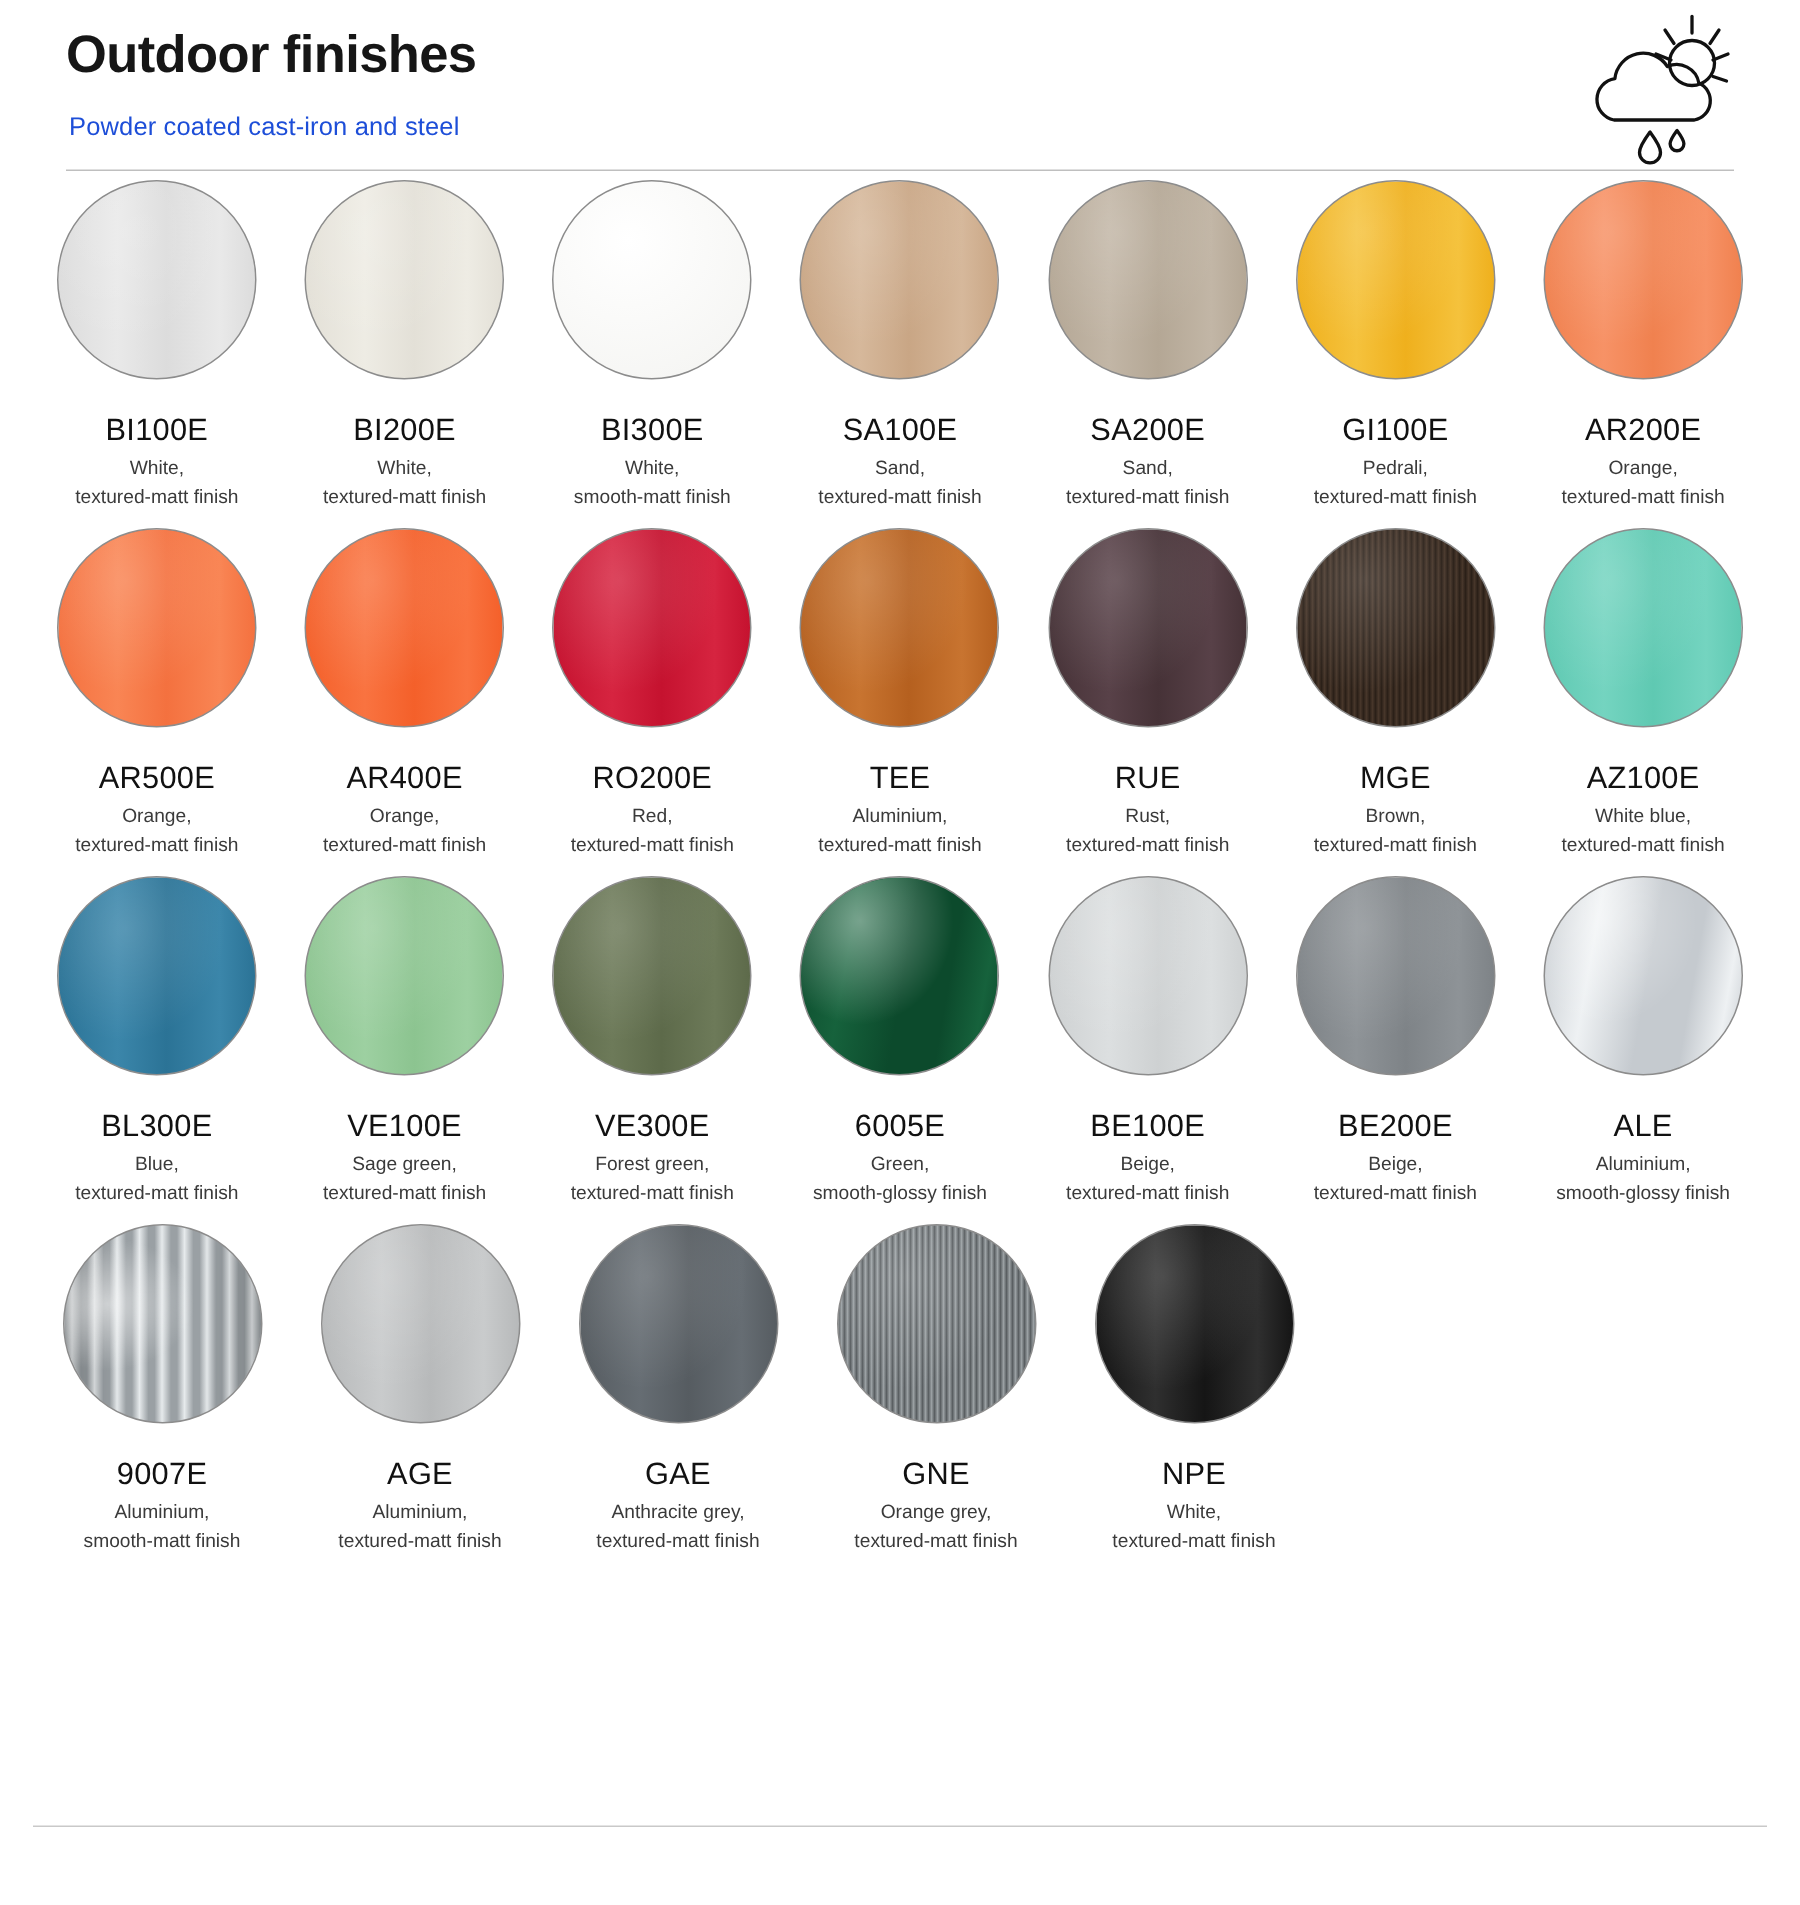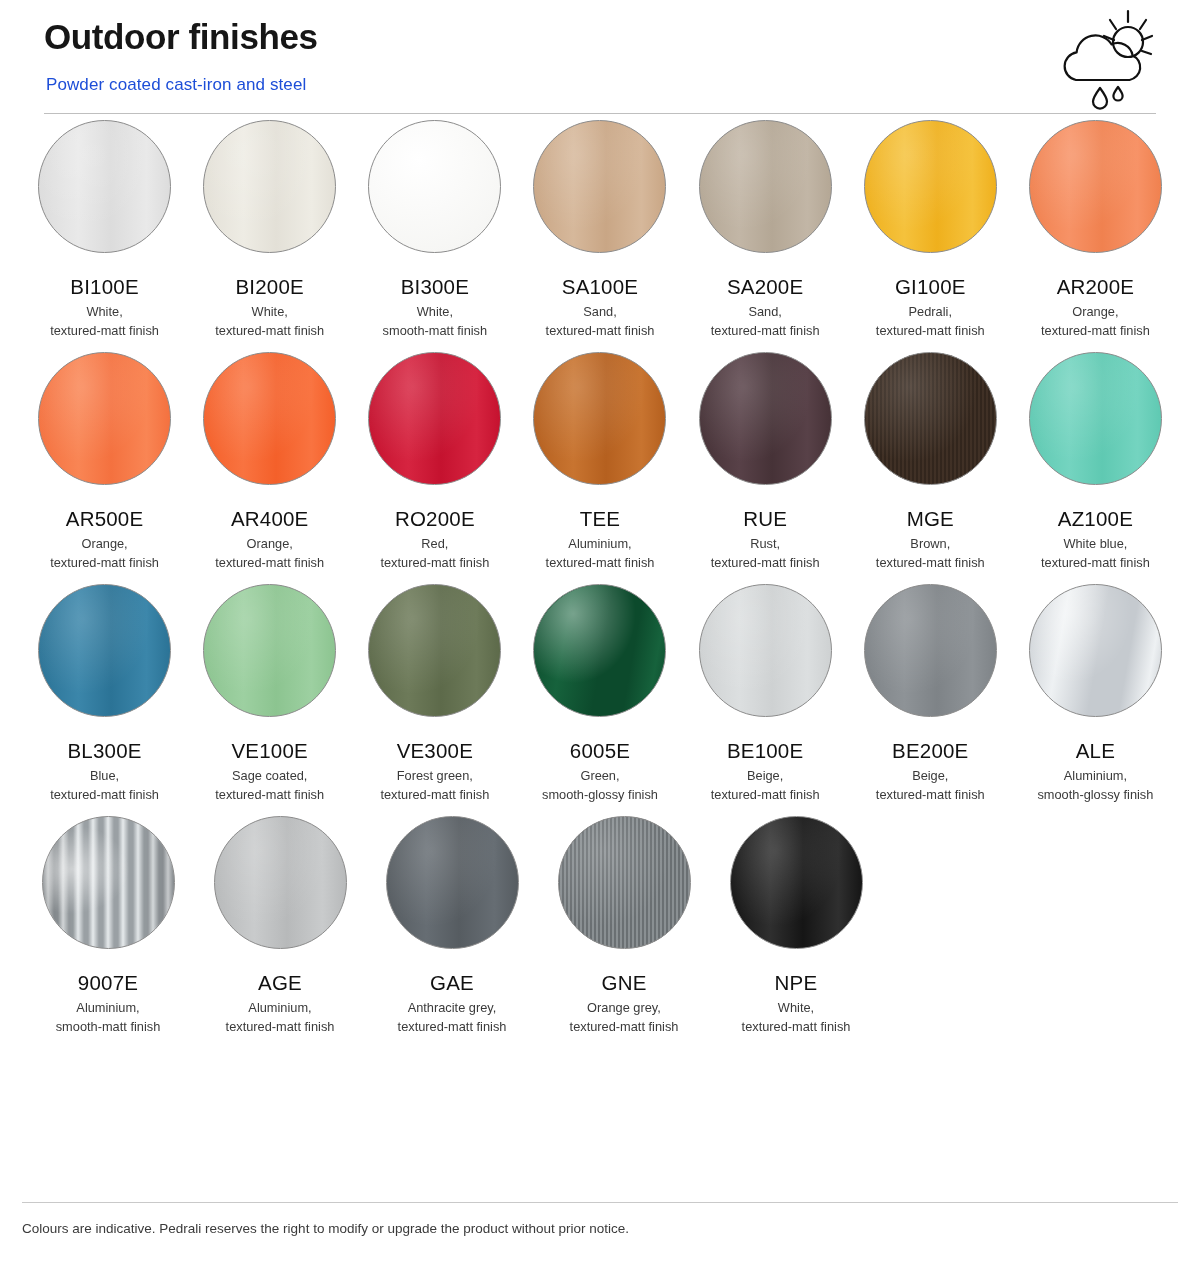--- a/index.html
+++ b/index.html
@@ -303,21 +303,21 @@
           <div>Blue,</div>
           <div>textured-matt finish</div>
         </div>
       </div>
       <div class="swatch-cell">
         <div class="swatch-disc" style="background: linear-gradient(90deg, rgb(140, 196, 144) 0%, rgb(157, 208, 161) 30%, rgb(140, 196, 144) 55%, rgb(157, 208, 161) 82%, rgb(140, 196, 144) 100%);">
           <div class="sheen" style="background: radial-gradient(at 34% 26%, rgba(255, 255, 255, 0.16) 0%, rgba(255, 255, 255, 0) 55%);"></div>
         </div>
         <div class="swatch-code">VE100E</div>
         <div class="swatch-desc">
-          <div>Sage coated,</div>
+          <div>Sage green,</div>
           <div>textured-matt finish</div>
         </div>
       </div>
       <div class="swatch-cell">
         <div class="swatch-disc" style="background: linear-gradient(90deg, rgb(93, 106, 74) 0%, rgb(109, 122, 89) 30%, rgb(93, 106, 74) 55%, rgb(109, 122, 89) 82%, rgb(93, 106, 74) 100%);">
           <div class="sheen" style="background: radial-gradient(at 34% 26%, rgba(255, 255, 255, 0.16) 0%, rgba(255, 255, 255, 0) 55%);"></div>
         </div>
         <div class="swatch-code">VE300E</div>
         <div class="swatch-desc">
           <div>Forest green,</div>
@@ -414,14 +414,13 @@
         <div class="swatch-desc">
           <div>White,</div>
           <div>textured-matt finish</div>
         </div>
       </div>
     </div>
   </div>
 
 <div class="footer">
   <div class="footer-rule"></div>
-  <div class="footer-note">Colours are indicative. Pedrali reserves the right to modify or upgrade the product without prior notice.</div>
 </div>
 
 </body></html>

